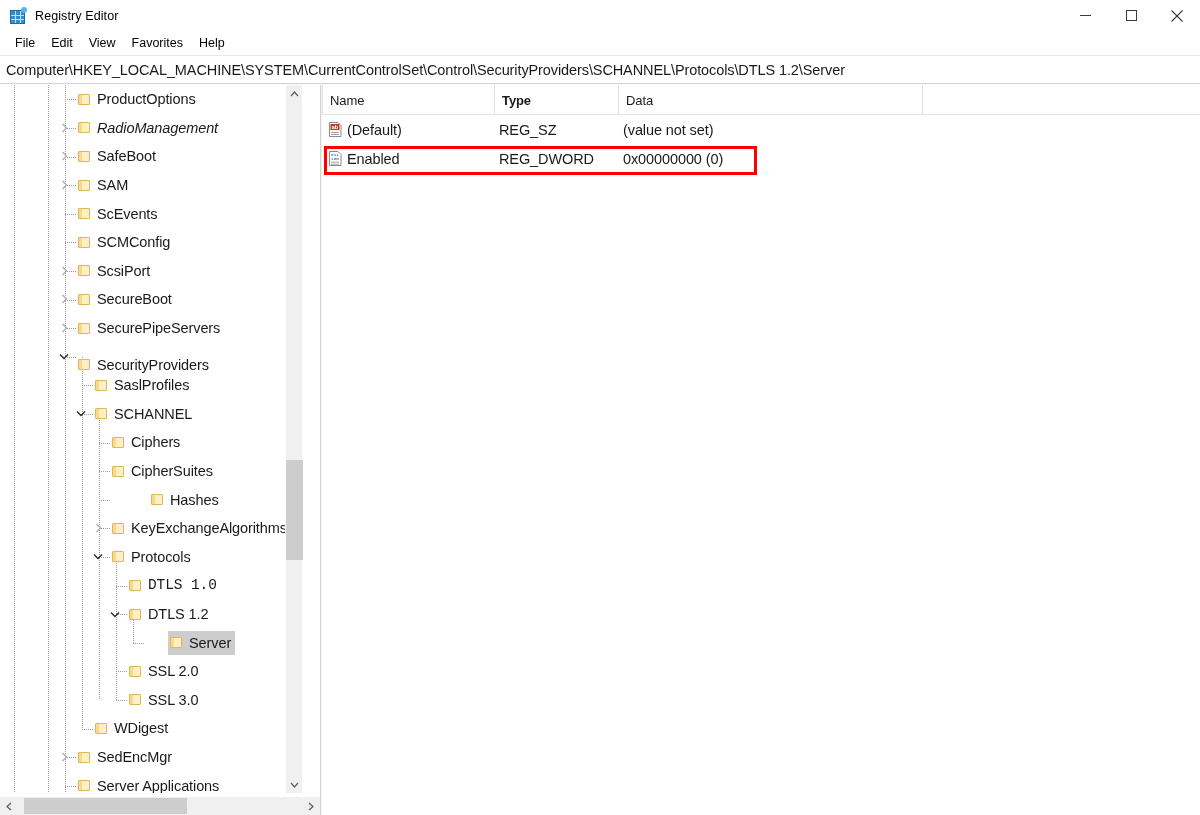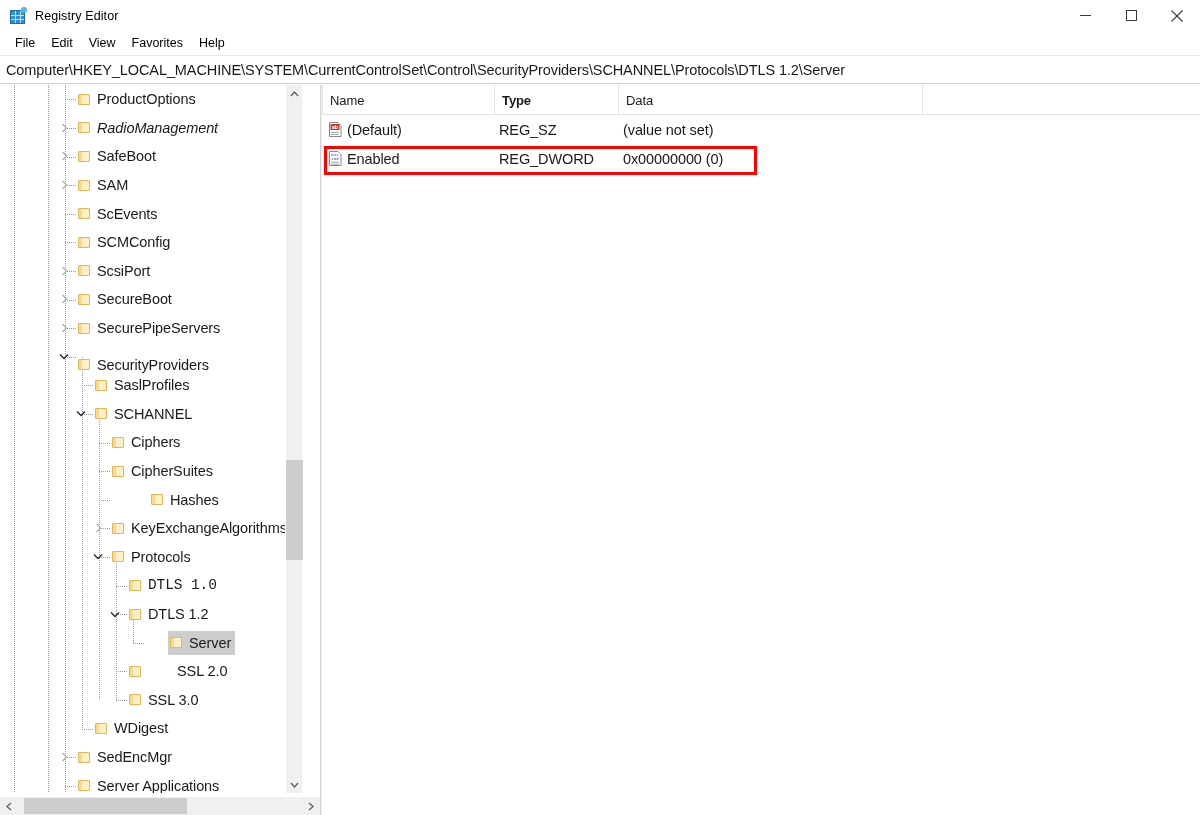--- a/index.html
+++ b/index.html
@@ -633,21 +633,21 @@
           <div class="tree-row selected" style="position: absolute; left: 0px; top: 543.4px; width: 293px; margin-left: 24px;">
             <div class="tree-label-box" style="margin-left: 144px;">
               <span class="folder">
                 <span class="fbody"></span>
               </span>
               <span class="tree-text">Server</span>
             </div>
           </div>
           <div class="stub" style="left: 116px; top: 586.3px; width: 11px;"></div>
           <div class="tree-row" style="position: absolute; left: 0px; top: 572px; width: 302px;">
-            <div class="tree-label-box" style="margin-left: 127px; gap: 29px;">
+            <div class="tree-label-box" style="margin-left: 127px;">
               <span class="folder">
                 <span class="fbody"></span>
               </span>
               <span class="tree-text">SSL 2.0</span>
             </div>
           </div>
           <div class="stub" style="left: 116px; top: 614.9px; width: 11px;"></div>
           <div class="tree-row" style="position: absolute; left: 0px; top: 600.6px; width: 302px;">
             <div class="tree-label-box" style="margin-left: 127px;">
               <span class="folder">

